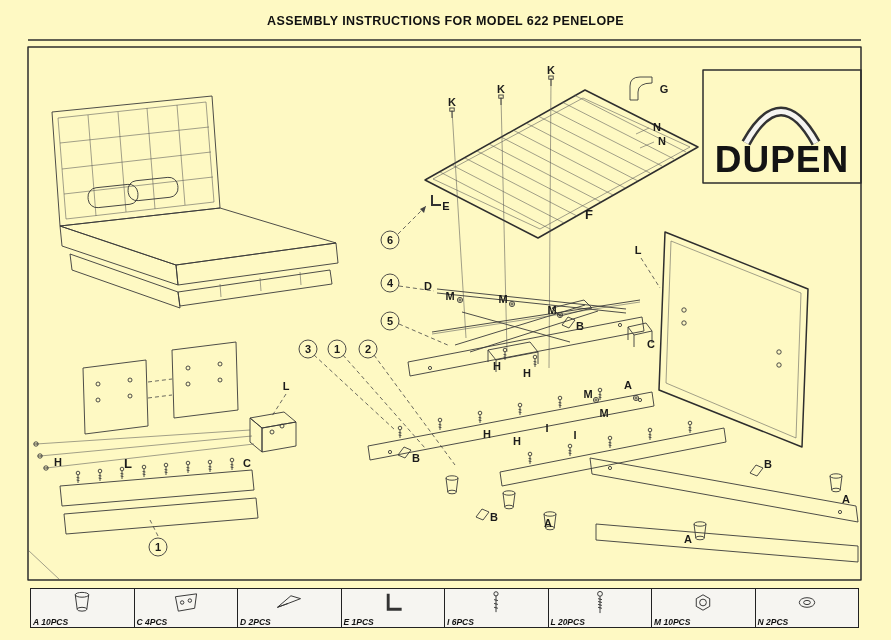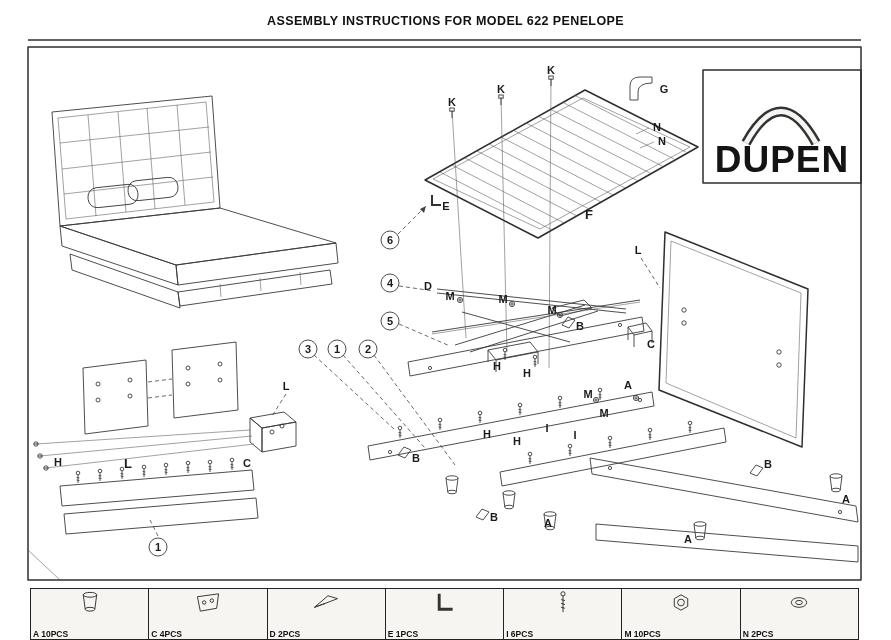--- a/index.html
+++ b/index.html
@@ -1,30 +1,30 @@
 <!DOCTYPE html>
 <html><head>
 <meta charset="utf-8">
 <style>
   html,body{margin:0;padding:0;background:#e8e7e3;}
-  .sheet{position:relative;width:891px;height:640px;background:#ffffff;overflow:hidden;
+  .sheet{position:relative;width:891px;height:640px;background:#fef9c3;overflow:hidden;
          font-family:"Liberation Sans",sans-serif;}
   .title{position:absolute;top:14px;left:0;width:100%;text-align:center;
          font-size:12.5px;font-weight:bold;letter-spacing:.4px;color:#111;}
   #diagram{position:absolute;top:0;left:0;}
   .ln{stroke:#3a3a3a;stroke-width:.9;fill:none;}
   .lnb{stroke:#2e2e2e;stroke-width:1.5;fill:none;stroke-linejoin:round;}
   .thin{stroke:#555;stroke-width:.55;fill:none;}
   .dash{stroke:#444;stroke-width:.8;fill:none;stroke-dasharray:4 3;}
   .lbl{font:bold 11px "Liberation Sans",sans-serif;fill:#1b1b1b;text-anchor:middle;}
   .big{font:bold 13px "Liberation Sans",sans-serif;fill:#1b1b1b;text-anchor:middle;}
   .num{font:bold 11px "Liberation Sans",sans-serif;fill:#1b1b1b;text-anchor:middle;}
   .brand{font:bold 37px "Liberation Sans",sans-serif;fill:#141414;letter-spacing:1px;text-anchor:middle;}
-  .parts-table{position:absolute;left:30px;top:588px;width:829px;height:52px;
-               border:1.6px solid #222;display:flex;background:#f6f5f1;box-sizing:border-box;}
+  .parts-table{position:absolute;left:30px;top:588px;width:829px;height:40px;
+               border:1.6px solid #222;display:flex;background:#f6f5f1;box-sizing:border-box;font-style:italic;}
   .pcell{flex:1;border-right:1.2px solid #222;position:relative;display:flex;
          flex-direction:column;align-items:center;padding-top:1px;box-sizing:border-box;}
   .pcell:last-child{border-right:none;}
   .plabel{position:absolute;bottom:0;left:2px;font-size:8.5px;font-weight:bold;
           color:#111;white-space:nowrap;}
   .picon{height:25px;}
   .picon svg{display:block;}
 </style>
 </head>
 <body>
@@ -359,20 +359,33 @@
               <path d="M13,10 L17,11 M13,14 L17,15 M13,18 L17,19"></path>
             </g>
           </svg>
         </span>
       <span class="plabel">I 6PCS</span>
     </div>
     <div class="pcell">
       <span class="picon">
           <svg width="30" height="25" viewBox="0 0 30 26">
             <g stroke="#333" fill="none" stroke-width="1">
+              <circle cx="15" cy="4" r="2.5"></circle>
+              <line x1="15" y1="6.5" x2="15" y2="21"></line>
+              <path d="M13,9 L17,10 M13,12 L17,13 M13,15 L17,16 M13,18 L17,19"></path>
+              <path d="M15,21 L15,24"></path>
+            </g>
+          </svg>
+        </span>
+      <span class="plabel">L 20PCS</span>
+    </div>
+    <div class="pcell">
+      <span class="picon">
+          <svg width="30" height="25" viewBox="0 0 30 26">
+            <g stroke="#333" fill="none" stroke-width="1">
               <polygon points="15,5 22,9 22,17 15,21 8,17 8,9"></polygon>
               <circle cx="15" cy="13" r="3.5"></circle>
             </g>
           </svg>
         </span>
       <span class="plabel">M 10PCS</span>
     </div>
     <div class="pcell">
       <span class="picon">
           <svg width="30" height="25" viewBox="0 0 30 26">

